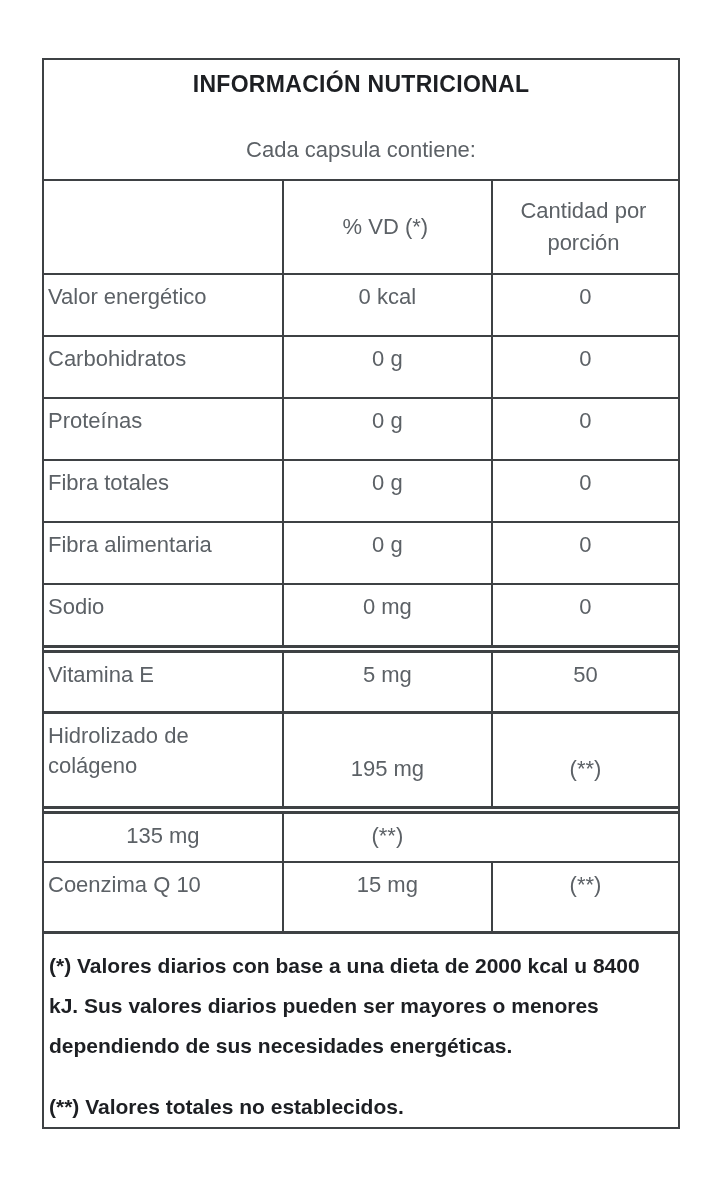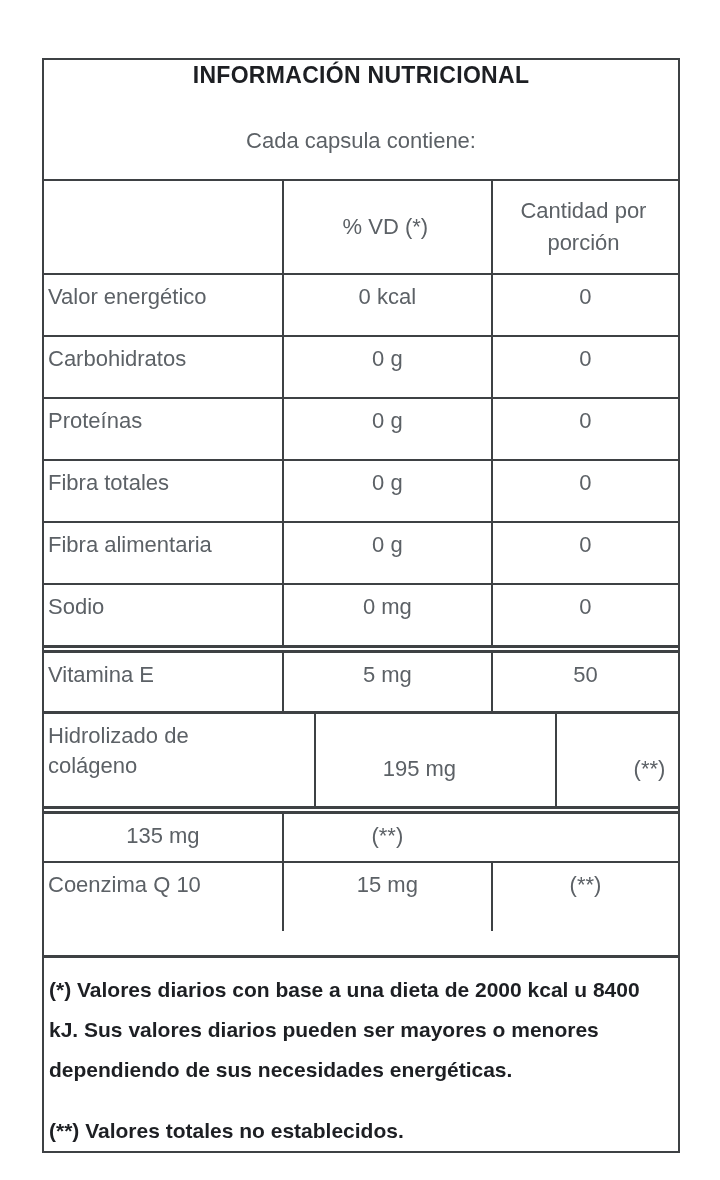--- a/index.html
+++ b/index.html
@@ -12,21 +12,21 @@
   html, body {
     width: 720px; height: 1180px;
     background: var(--bg);
     font-family: "Liberation Sans", "DejaVu Sans", sans-serif;
   }
   .page { position: relative; width: 720px; height: 1180px; background: var(--bg); overflow: hidden; }
   .sheet {
     position: absolute; left: 42px; top: 58px; width: 638px;
     border: 2px solid var(--bc); background: var(--bg);
   }
-  .title-block { height: 119px; text-align: center; }
+  .title-block { height: 119px; text-align: center; padding-top: 9px; }
   .title {
     font-size: 23px; font-weight: bold; color: var(--strong);
     letter-spacing: 0.3px; line-height: 30px;
   }
   .subtitle { margin-top: 37px; font-size: 22px; font-weight: normal; color: var(--muted); line-height: 28px; }
 
   .grid-row {
     display: grid;
     grid-template-columns: 37.5% 33% 29.5%;
     border-top: 2px solid var(--bc);
@@ -34,26 +34,26 @@
   .cell { font-size: 22px; color: var(--muted); line-height: 30px; padding: 7px 0 0 4px; }
   .cell + .cell { border-left: 2px solid var(--bc); }
   .cell.center { text-align: center; padding-left: 0; }
 
   .head-row { min-height: 94px; }
   .head-cell { display: flex; align-items: center; justify-content: center; padding: 0 4px; }
   .narrow { display: inline-block; max-width: 160px; line-height: 32px; }
 
   .data-row { min-height: 62px; }
   #rows .data-row:nth-child(7) { border-top: 8px double var(--bc); min-height: 66px; }
-  #rows .data-row:nth-child(8) { border-top: 3px solid var(--bc); min-height: 95px; gap: 32px; }
+  #rows .data-row:nth-child(8) { border-top: 3px solid var(--bc); min-height: 95px; }
   #rows .data-row:nth-child(8) .val { display: flex; align-items: center; justify-content: center; padding-top: 17px; }
   #rows .data-row:nth-child(9) { border-top: 8px double var(--bc); min-height: 55px; }
   #rows .data-row:nth-child(10) { min-height: 70px; }
 
-  .footer { border-top: 3px solid var(--bc); min-height: 192px; padding: 12px 8px 0 5px; margin-top: 24px; }
+  .footer { border-top: 3px solid var(--bc); min-height: 192px; padding: 12px 8px 0 5px; }
   .note { font-size: 21px; font-weight: bold; color: var(--strong); line-height: 40px; }
   .note + .note { margin-top: 21px; }
 </style>
 </head>
 <body>
 
 <div class="page">
   <div class="sheet">
 
     <header class="title-block">

